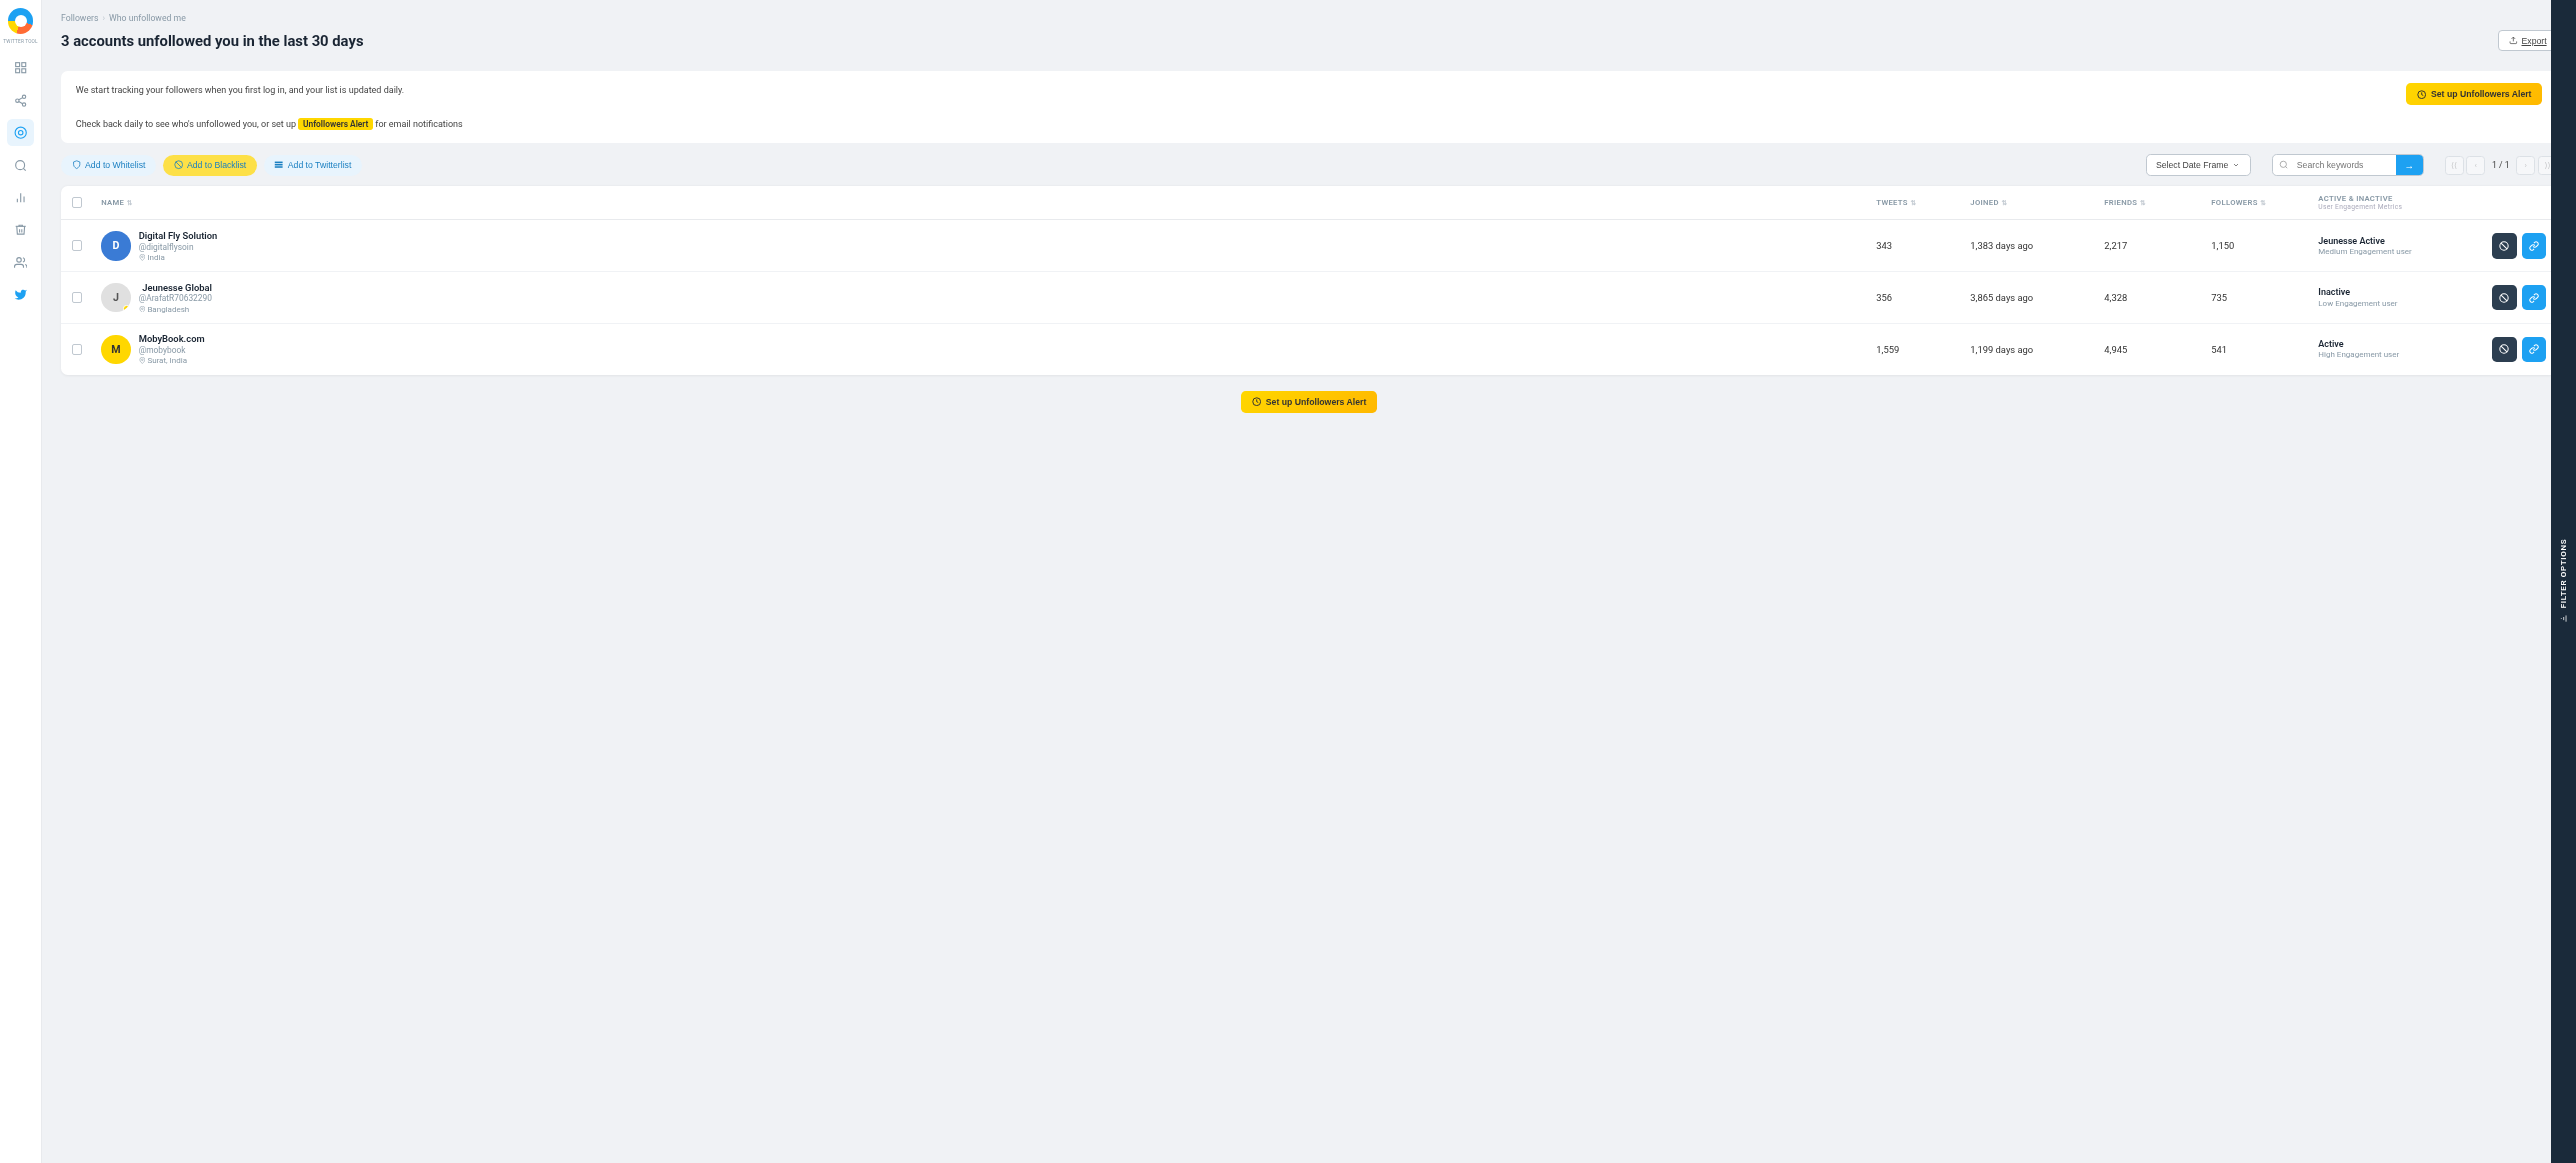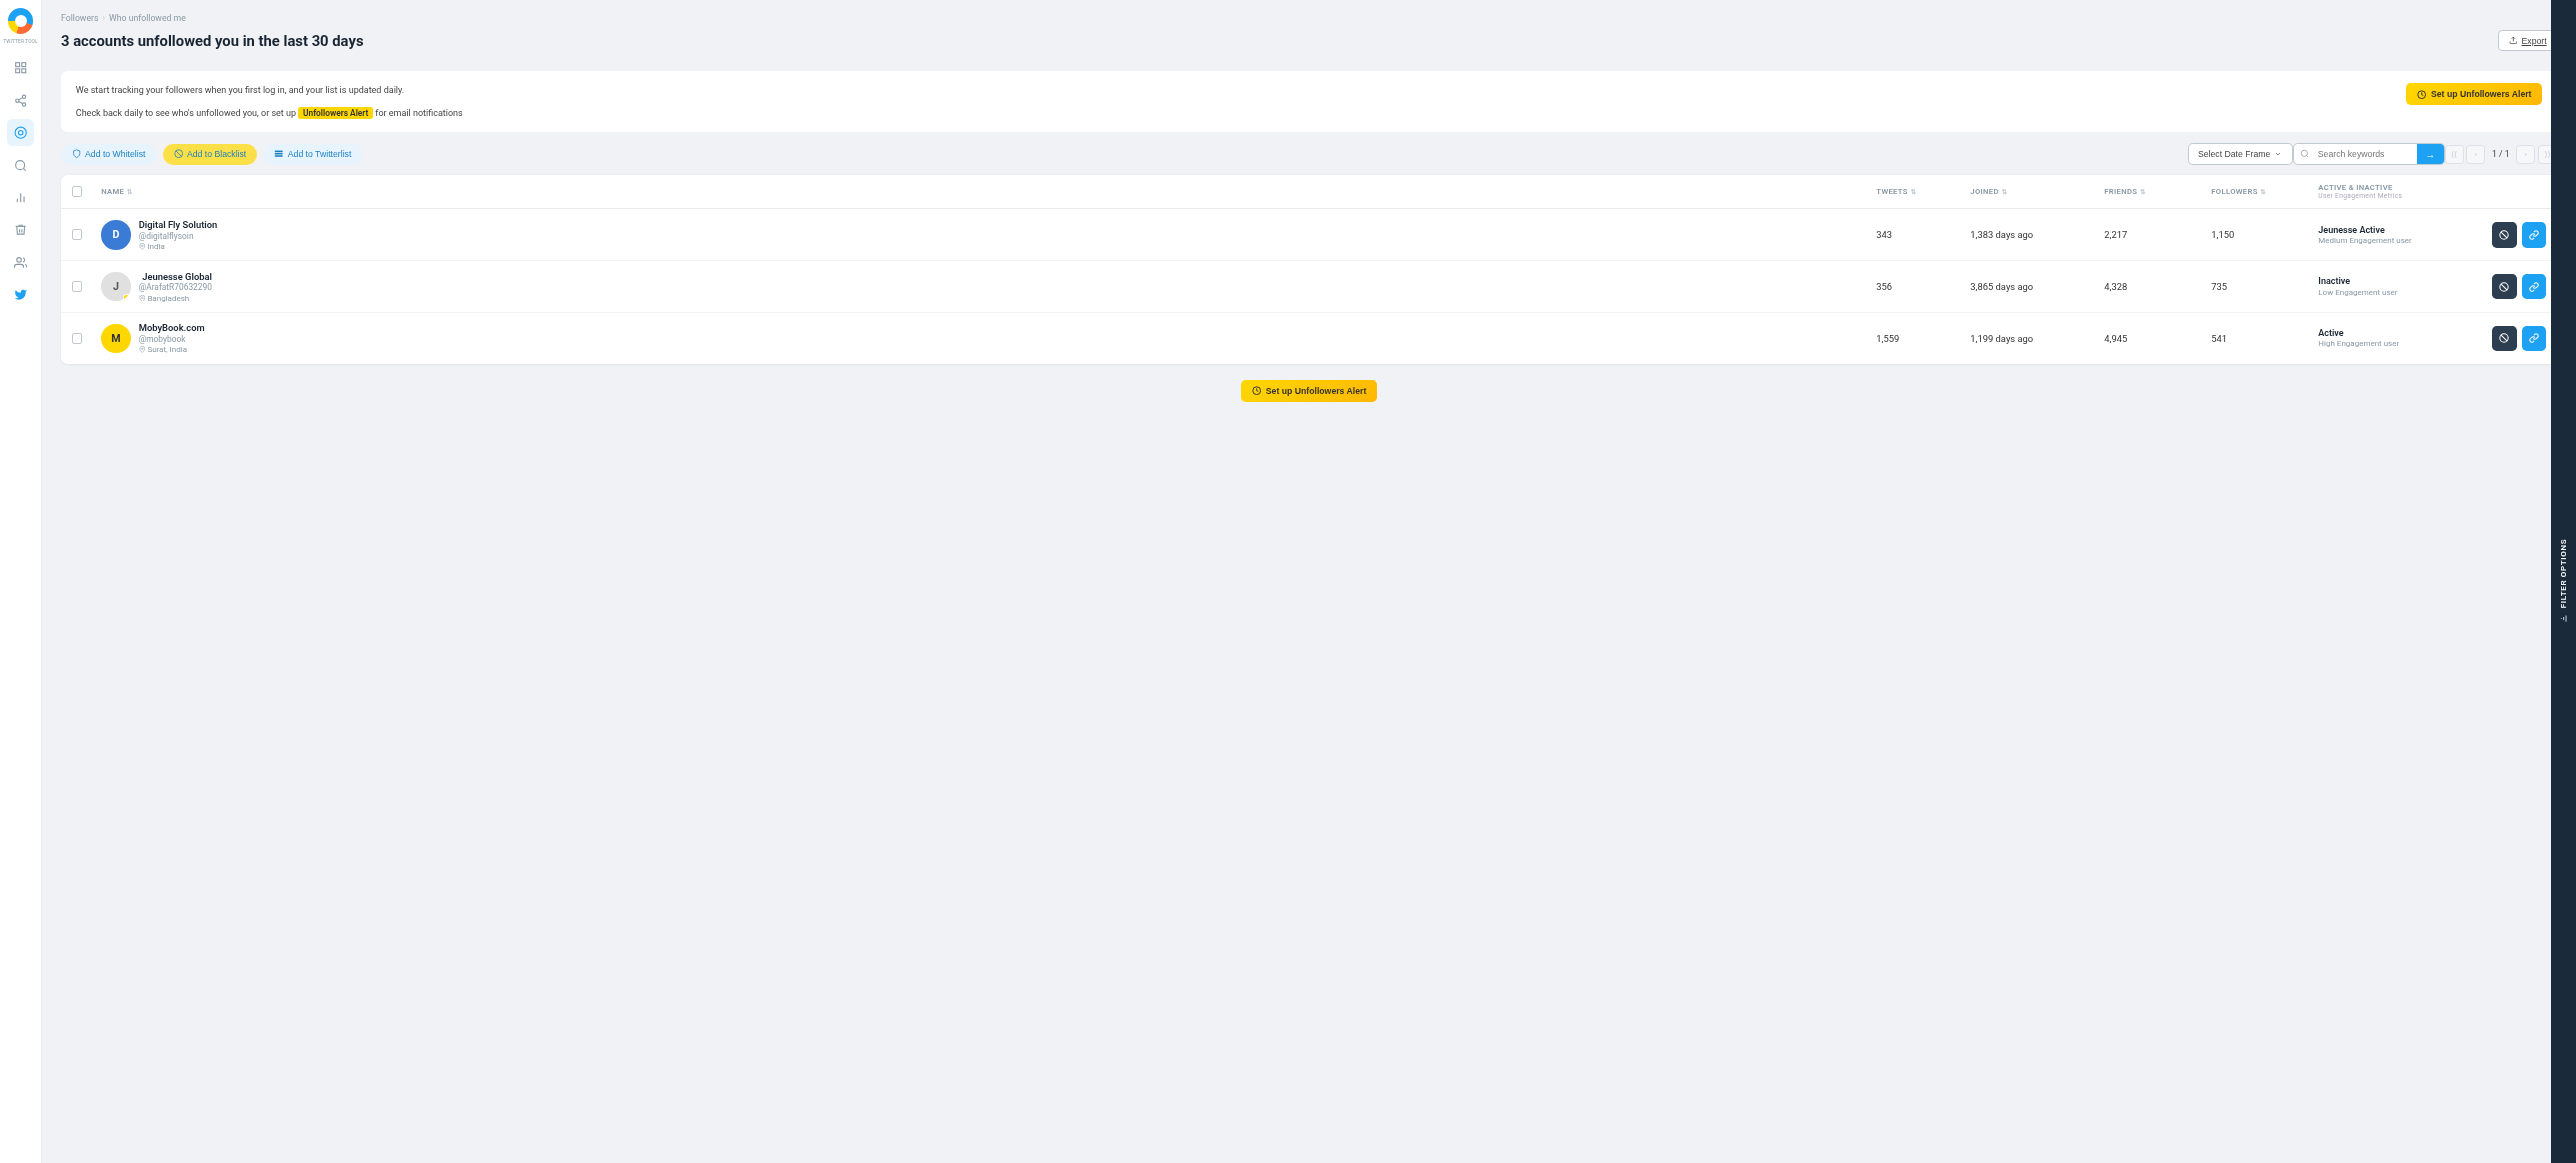--- a/index.html
+++ b/index.html
@@ -127,21 +127,21 @@
       border: none;
     }
     .tool-btn.whitelist { background: #e8f4fd; color: #1a7fc1; }
     .tool-btn.blacklist { background: #fde047; color: #1a7fc1; }
     .tool-btn.twitterlist { background: #e8f4fd; color: #1a7fc1; }
 
     .toolbar-right {
       margin-left: auto;
       display: flex;
       align-items: center;
-      gap: 0;
+      gap: 21px;
     }
     .date-select {
       display: flex; align-items: center; gap: 4px;
       padding: 4.7px 9.4px;
       border: 0.7px solid #c0c8d0;
       border-radius: 4.7px;
       background: #fff;
       color: #444;
       font-size: 8.7px;
       cursor: pointer;
@@ -428,21 +428,21 @@
           <polyline points="17 8 12 3 7 8"></polyline>
           <line x1="12" y1="3" x2="12" y2="15"></line>
         </svg>
       <span>Export</span>
     </button>
   </div>
 
   <div class="info-section">
     <div class="info-text">
       <div>We start tracking your followers when you first log in, and your list is updated daily.</div>
-      <div style="margin-top:8px;">
+      <div style="margin-top:19px;">
         <span>Check back daily to see who's unfollowed you, or set up</span>
         <span class="highlight">Unfollowers Alert</span>
         <span>for email notifications</span>
       </div>
     </div>
     <button class="alert-btn">
       <svg width="9.4" height="9.4" viewBox="0 0 24 24" fill="none" stroke="currentColor" stroke-width="2.5">
           <circle cx="12" cy="12" r="10"></circle>
           <polyline points="12 6 12 12 16 14"></polyline>
         </svg>

